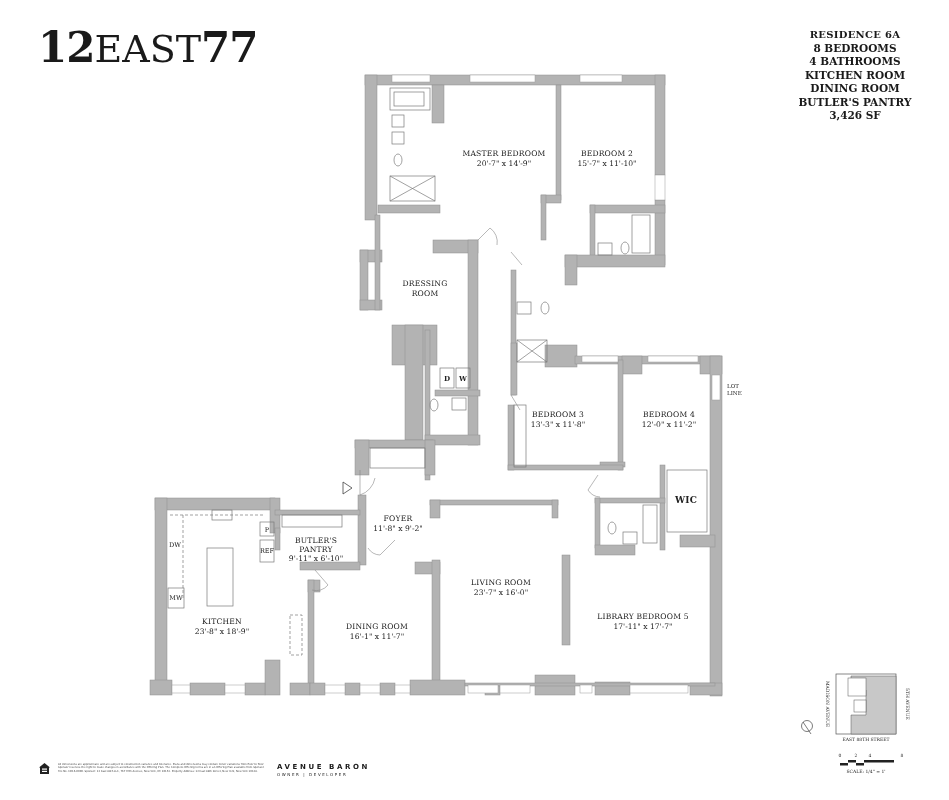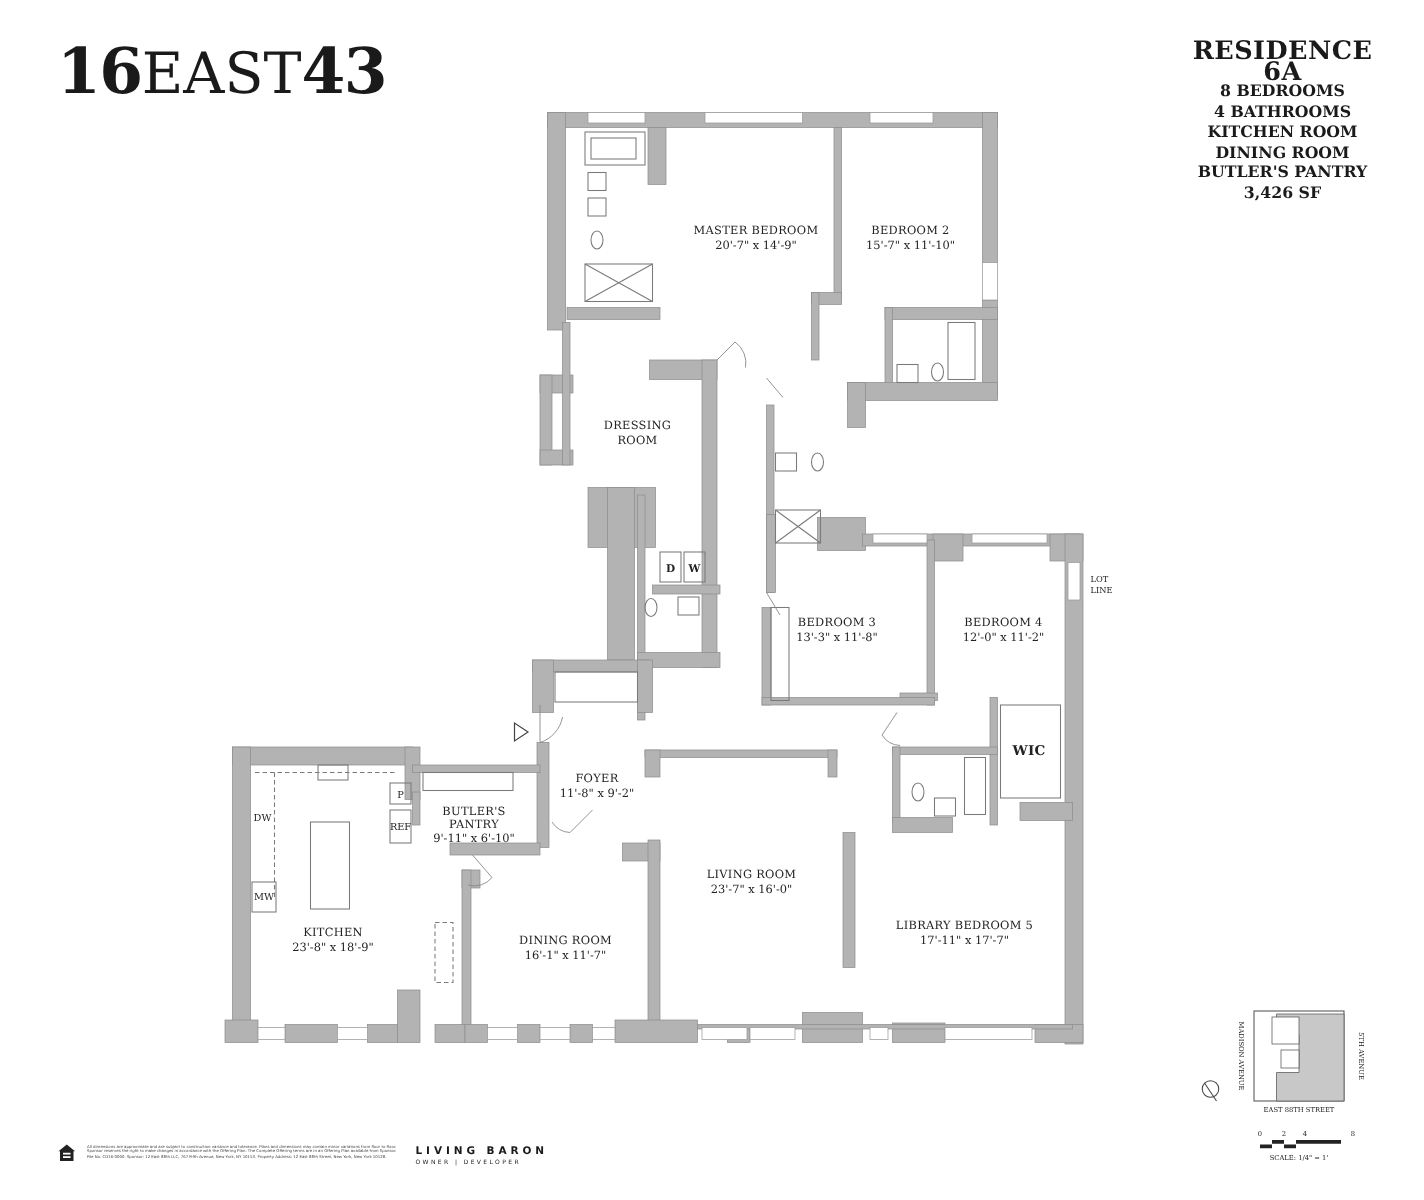--- a/index.html
+++ b/index.html
@@ -1,36 +1,36 @@
 <!DOCTYPE html>
 <html><head>
 <meta charset="utf-8">
 <style>
   html, body { margin: 0; padding: 0; background: #ffffff; }
   body { width: 949px; height: 800px; position: relative; overflow: hidden; font-family: "DejaVu Serif", serif; }
   .logo { position: absolute; left: 38px; top: 28px; font-family: "DejaVu Serif", serif; color: #1a1a1a; font-size: 40px; line-height: 40px; letter-spacing: -1px; }
   .logo .num { font-weight: bold; font-size: 42px; }
   .logo .east { font-weight: normal; font-size: 38px; letter-spacing: 0px; }
   .summary { position: absolute; right: 24px; top: 28px; width: 140px; text-align: center; font-family: "DejaVu Serif", serif; font-weight: bold; color: #1a1a1a; font-size: 10.5px; line-height: 13.5px; }
-  .summary .title { font-size: 17px; letter-spacing: 0.3px; }
+  .summary .title { font-size: 10px; letter-spacing: 0.3px; }
   svg text { font-family: "DejaVu Serif", serif; fill: #222; }
   .room-label { font-size: 7.6px; font-weight: normal; letter-spacing: 0.2px; }
   .dim-label { font-size: 7.6px; }
   .footer-text { position: absolute; left: 58px; top: 763px; width: 210px; font-family: "DejaVu Sans", sans-serif; font-size: 2.6px; line-height: 3.4px; color: #444; }
   .eho { position: absolute; left: 38px; top: 762px; width: 13px; height: 13px; }
   .dev { position: absolute; left: 277px; top: 763px; font-family: "DejaVu Sans", sans-serif; color: #1a1a1a; }
   .dev .name { font-size: 7px; font-weight: bold; letter-spacing: 2.6px; display: block; }
   .dev .role { font-size: 4px; letter-spacing: 1.6px; display: block; margin-top: 1px; }
   .keyplan-note { font-size: 4.5px; }
 </style>
 </head>
 <body>
 
 <div class="logo">
-  <span class="num">16</span><span class="east">EAST</span><span class="num">43</span>
+  <span class="num">12</span><span class="east">EAST</span><span class="num">77</span>
 </div>
 
 <div class="summary">
   <div class="title">RESIDENCE 6A</div>
   <div>8 BEDROOMS</div>
   <div>4 BATHROOMS</div>
   <div>KITCHEN ROOM</div>
   <div>DINING ROOM</div>
   <div>BUTLER'S PANTRY</div>
   <div>3,426 SF</div>
@@ -266,15 +266,15 @@
   </g>
 </svg>
 
 <svg class="eho" viewBox="0 0 13 13">
   <polygon points="6.5,1 12,5.5 11,5.5 11,12 2,12 2,5.5 1,5.5" fill="#222"></polygon>
   <rect x="4" y="6.5" width="5" height="1.2" fill="#fff"></rect>
   <rect x="4" y="8.8" width="5" height="1.2" fill="#fff"></rect>
 </svg>
 <div class="footer-text">All dimensions are approximate and are subject to construction variance and tolerance. Plans and dimensions may contain minor variations from floor to floor. Sponsor reserves the right to make changes in accordance with the Offering Plan. The Complete Offering terms are in an Offering Plan available from Sponsor. File No. CD16-0000. Sponsor: 12 East 88th LLC, 767 Fifth Avenue, New York, NY 10153. Property Address: 12 East 88th Street, New York, New York 10128.</div>
 <div class="dev">
-  <span class="name">LIVING BARON</span>
+  <span class="name">AVENUE BARON</span>
   <span class="role">OWNER | DEVELOPER</span>
 </div>
 
 </body></html>

